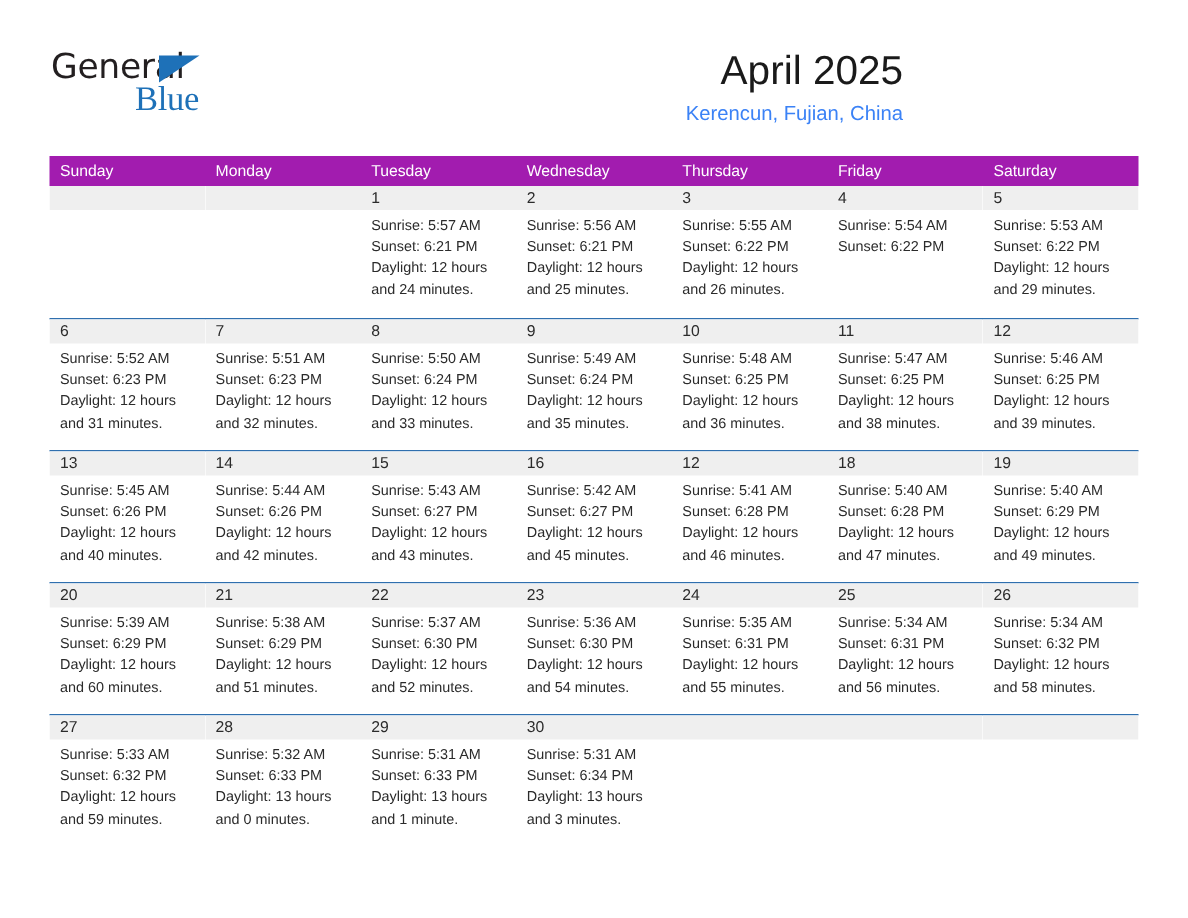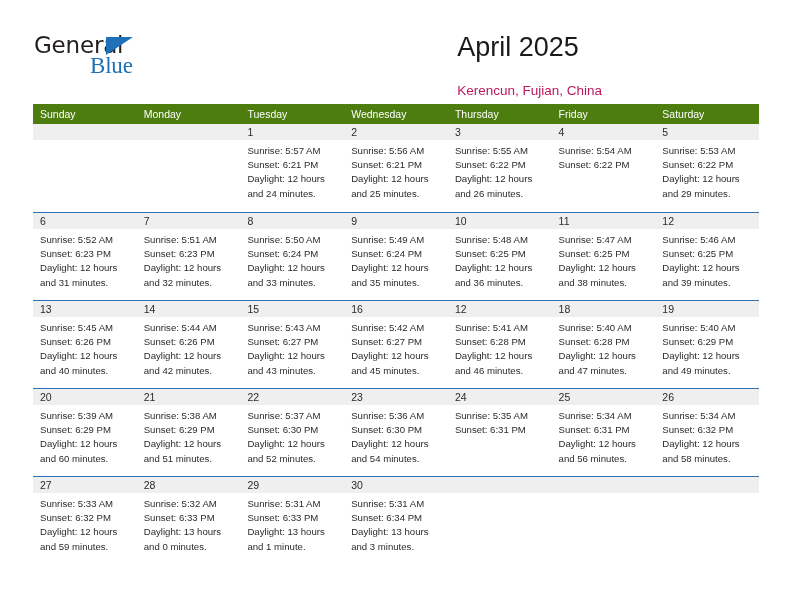--- a/index.html
+++ b/index.html
@@ -65,49 +65,49 @@
     letter-spacing: -0.2px;
     color: #1e71b8;
     font-family: Liberation Serif, serif;
     font-weight: 400;
   }
 
   .title-block {
     position: absolute;
     right: 0;
     top: 0;
-    text-align: left;
+    text-align: right;
   }
   .cal-title {
     font-size: 27px;
     font-weight: 400;
     color: #1a1a1a;
     line-height: 34px;
     font-family: "Liberation Sans", sans-serif;
   }
   .cal-subtitle {
-    margin-top: 19px;
+    margin-top: 4px;
     font-size: 13.5px;
     font-weight: 400;
-    color: #be185d;
+    color: #3b82f6;
     line-height: 16px;
     font-family: "Liberation Sans", sans-serif;
   }
 
   
   .calendar {
     position: absolute;
     left: 33px;
     top: 104px;
     width: 726px;
   }
 
   .weekday-row {
     display: flex;
-    background: #4d7c0f;
+    background: #a21caf;
     height: 20px;
   }
   .weekday {
     flex: 1 1 0;
     color: #ffffff;
     font-size: 10.5px;
     line-height: 20px;
     padding-left: 7px;
     box-sizing: border-box;
     font-family: "Liberation Sans", sans-serif;
@@ -382,20 +382,21 @@
               <div>Sunrise: 5:36 AM</div>
               <div>Sunset: 6:30 PM</div>
               <div class="daylight">Daylight: 12 hours and 54 minutes.</div>
             </div>
           </div>
           <div class="day-cell">
             <div class="day-number">24</div>
             <div class="day-info">
               <div>Sunrise: 5:35 AM</div>
               <div>Sunset: 6:31 PM</div>
+              <div class="daylight">Daylight: 12 hours and 55 minutes.</div>
             </div>
           </div>
           <div class="day-cell">
             <div class="day-number">25</div>
             <div class="day-info">
               <div>Sunrise: 5:34 AM</div>
               <div>Sunset: 6:31 PM</div>
               <div class="daylight">Daylight: 12 hours and 56 minutes.</div>
             </div>
           </div>

